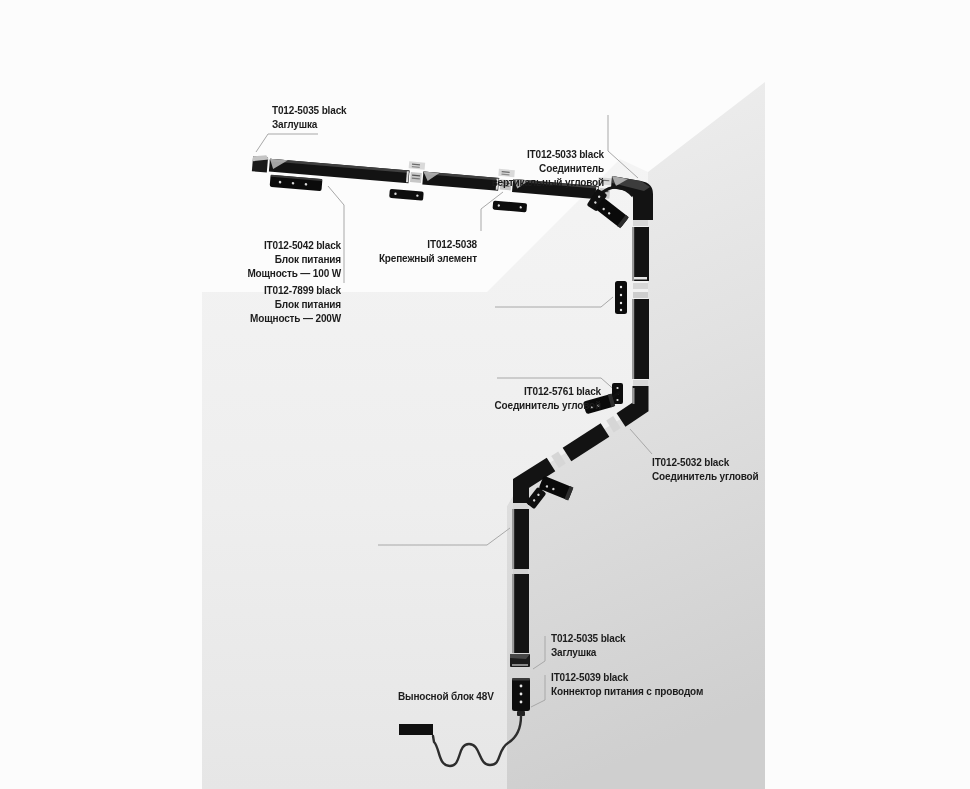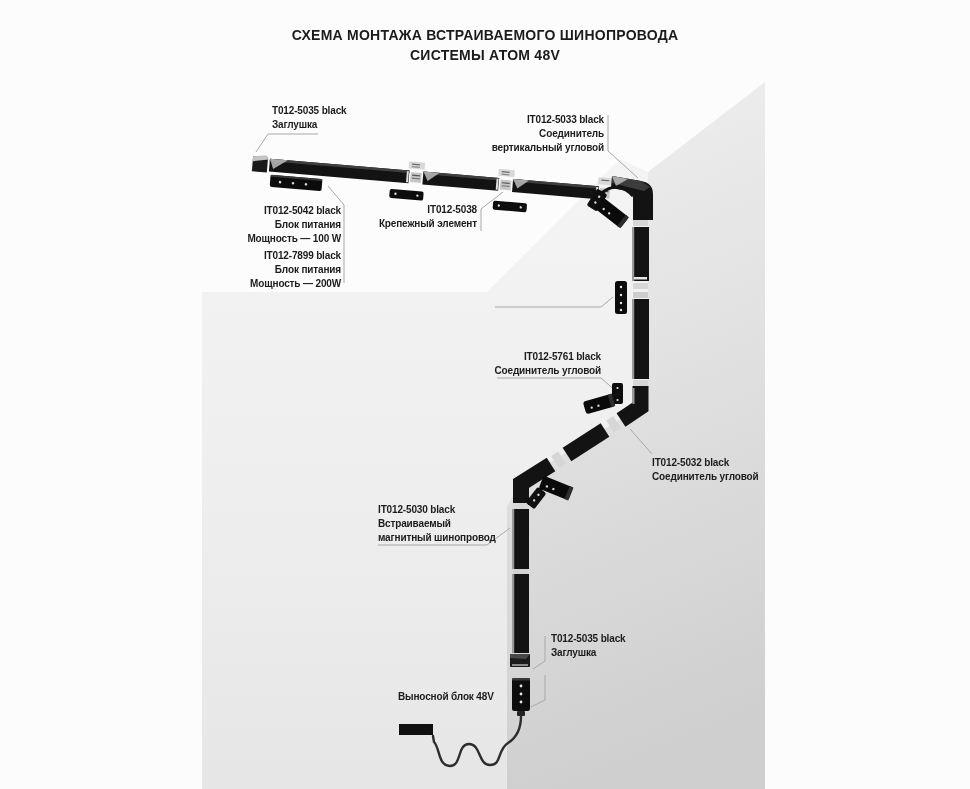--- a/index.html
+++ b/index.html
@@ -7,21 +7,21 @@
     --track-black:#131313; --label-text:#1c1c1c; --leader-line:#a8a8a8;
   }
   html,body{margin:0;padding:0;background:var(--background);}
   .stage{position:relative;width:970px;height:789px;background:var(--background);
          overflow:hidden;font-family:"Liberation Sans",sans-serif;}
   .stage svg{position:absolute;left:0;top:0;}
   .title{position:absolute;left:0;right:0;top:25px;text-align:center;
          font:700 14px/20px "Liberation Sans",sans-serif;color:#1b1b1b;letter-spacing:.25px;}
   .lbl{position:absolute;font:700 10px/13.8px "Liberation Sans",sans-serif;
        color:var(--label-text);letter-spacing:-.15px;white-space:nowrap;}
-  .lbl.r{text-align:right;}
+  .lbl.r{text-align:right;margin-top:35px;}
 </style>
 </head>
 <body>
 
 <div class="stage">
 
 <svg width="970" height="789" viewBox="0 0 970 789">
   <defs>
     <linearGradient id="gA" x1="0" y1="0" x2="0" y2="1">
       <stop offset="0" stop-color="#f4f4f4"></stop>
@@ -227,24 +227,20 @@
     <path d="M540,490 C544,483 549,479 555,483" stroke="#111111" stroke-width="3" fill="none"></path>
     <g transform="translate(556,488) rotate(22)">
       <rect x="-16" y="-7" width="32" height="14" rx="3" fill="#0a0a0a"></rect>
       <rect x="12" y="-7" width="4" height="14" fill="#2e2e2e"></rect>
       <circle cx="-9" cy="2" r="1.2" fill="#d5d5d5"></circle>
       <circle cx="-2" cy="2" r="1.2" fill="#d5d5d5"></circle>
     </g>
   </g>
 </svg>
 
-<div class="title">
-  <div>СХЕМА МОНТАЖА ВСТРАИВАЕМОГО ШИНОПРОВОДА</div>
-  <div>СИСТЕМЫ АТОМ 48V</div>
-</div>
 
 <div class="lbl" style="left:272px;top:104px">
   <div>T012-5035 black</div>
   <div>Заглушка</div>
 </div>
 
 <div class="lbl r" style="right:366px;top:113px">
   <div>IT012-5033 black</div>
   <div>Соединитель</div>
   <div>вертикальный угловой</div>
@@ -271,29 +267,28 @@
 <div class="lbl r" style="right:369px;top:350px">
   <div>IT012-5761 black</div>
   <div>Соединитель угловой</div>
 </div>
 
 <div class="lbl" style="left:652px;top:456px">
   <div>IT012-5032 black</div>
   <div>Соединитель угловой</div>
 </div>
 
-<div class="lbl" style="left:378px;top:503px">
-  <div>IT012-5030 black</div>
-  <div>Встраиваемый</div>
-  <div>магнитный шинопровод</div>
-</div>
 
 <div class="lbl" style="left:551px;top:632px">
   <div>T012-5035 black</div>
   <div>Заглушка</div>
 </div>
 
+<div class="lbl" style="left:551px;top:671px">
+  <div>IT012-5039 black</div>
+  <div>Коннектор питания с проводом</div>
+</div>
 
 <div class="lbl" style="left:398px;top:690px">
   <div>Выносной блок 48V</div>
 </div>
 
 </div>
 
 </body></html>

